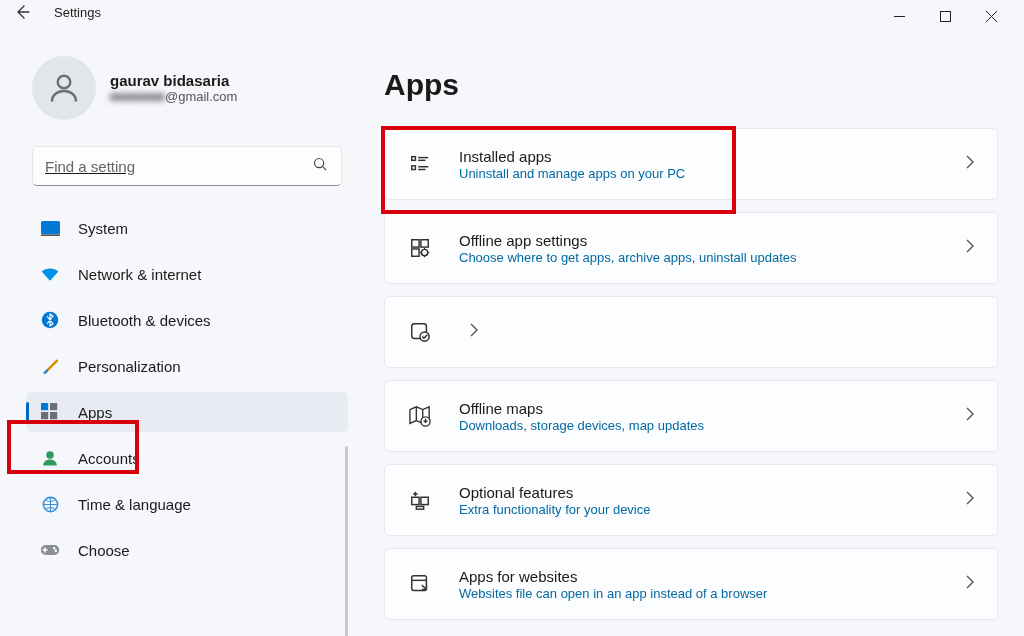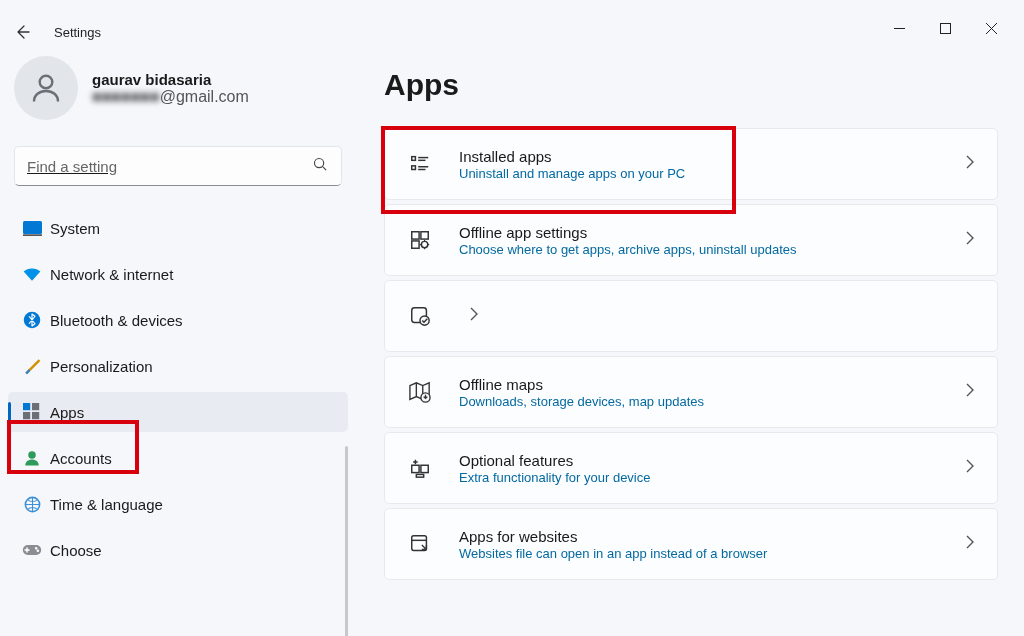--- a/index.html
+++ b/index.html
@@ -1,50 +1,50 @@
 <!DOCTYPE html>
 <html><head>
 <meta charset="utf-8">
 <style>
   * { box-sizing: border-box; margin: 0; padding: 0; font-family: "Segoe UI", sans-serif; }
   body { width: 1024px; height: 636px; background: #f5f7fb; overflow: hidden; color: #1a1a1a; }
   
-  .titlebar { height: 44px; display: flex; align-items: flex-end; padding: 0 10px; }
+  .titlebar { height: 44px; display: flex; align-items: flex-start; padding: 0 10px; }
   .titlebar-left { display: flex; align-items: center; gap: 20px; }
   .back-btn { width: 24px; height: 24px; display: flex; align-items: center; justify-content: center; cursor: pointer; }
   .title { font-size: 13px; color: #222; }
   .window-controls { margin-left: auto; display: flex; gap: 0; }
   .win-ctrl { width: 46px; height: 32px; display: flex; align-items: center; justify-content: center; cursor: pointer; }
   
   .layout { display: flex; height: calc(636px - 44px); }
-  .sidebar { width: 360px; padding: 6px 12px 0 8px; position: relative; }
+  .sidebar { width: 360px; padding: 6px 12px 0 26px; position: relative; }
   
   .profile { display: flex; align-items: center; gap: 14px; padding: 6px 6px 20px 6px; }
   .avatar { width: 64px; height: 64px; border-radius: 50%; background: #e2e5ea; display: flex; align-items: center; justify-content: center; }
   .profile-name { font-size: 15px; font-weight: 600; }
-  .profile-email { font-size: 16px; color: #555; }
+  .profile-email { font-size: 13px; color: #555; }
   .email-blur { filter: blur(3px); display: inline-block; }
   
   .search-box { position: relative; margin: 6px 6px 22px 6px; background: #fdfdfe; border: 1px solid #e3e5ea; border-bottom: 1.5px solid #8a8d93; border-radius: 5px; height: 40px; display: flex; align-items: center; padding: 0 12px; text-decoration: underline; }
   .search-box input { border: none; background: transparent; font-size: 15px; flex: 1; outline: none; color: #333; }
   .search-box input::placeholder { color: #666; }
   .search-icon { color: #555; }
   
   .nav { position: relative; }
-  .nav-item { display: flex; align-items: center; gap: 8px; height: 40px; padding: 0 14px; margin: 6px 0; border-radius: 5px; cursor: pointer; font-size: 15px; }
+  .nav-item { display: flex; align-items: center; gap: 18px; height: 40px; padding: 0 14px; margin: 6px 0; border-radius: 5px; cursor: pointer; font-size: 15px; }
   .nav-item.active { background: #e8ebf1; position: relative; }
   .nav-item.active::before { content: ""; position: absolute; left: 0; top: 10px; bottom: 10px; width: 3px; background: #0067c0; border-radius: 3px; }
   .nav-icon { width: 20px; height: 20px; display: flex; align-items: center; justify-content: center; flex-shrink: 0; }
   
   .scroll-hint { position: absolute; right: 0; top: 238px; width: 3px; height: 290px; background: #c5c8cf; border-radius: 2px; }
   
   .main { flex: 1; padding: 24px 26px 0 24px; overflow: hidden; }
   .page-title { font-size: 30px; font-weight: 600; margin-bottom: 26px; }
   
-  .card { background: #fcfdfe; border: 1px solid #e7e9ee; border-radius: 5px; height: 72px; display: flex; align-items: center; padding: 0 22px; margin-bottom: 4px; cursor: pointer; position: relative; }
+  .card { background: #fcfdfe; border: 1px solid #e7e9ee; border-radius: 5px; height: 72px; display: flex; align-items: center; padding: 0 22px; margin-bottom: 12px; cursor: pointer; position: relative; }
   .card-icon { width: 26px; height: 26px; margin-right: 26px; display: flex; align-items: center; justify-content: center; flex-shrink: 0; }
   .card-text { flex: 1; }
   .card-title { font-size: 15px; color: #1a1a1a; }
   .card-sub { font-size: 13px; color: #0369a1; margin-top: 1px; }
   .chevron { color: #555; margin-left: 10px; }
   
   .highlight-red { border: 4px solid #d8000c; position: absolute; pointer-events: none; z-index: 50; }
   .hl1 { left: 381px; top: 126px; width: 355px; height: 88px; }
   .hl2 { left: 7px; top: 420px; width: 132px; height: 54px; }
 </style>

